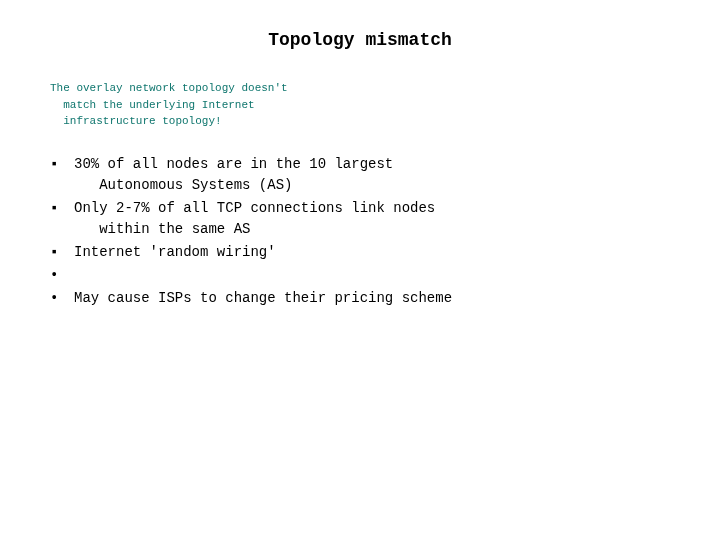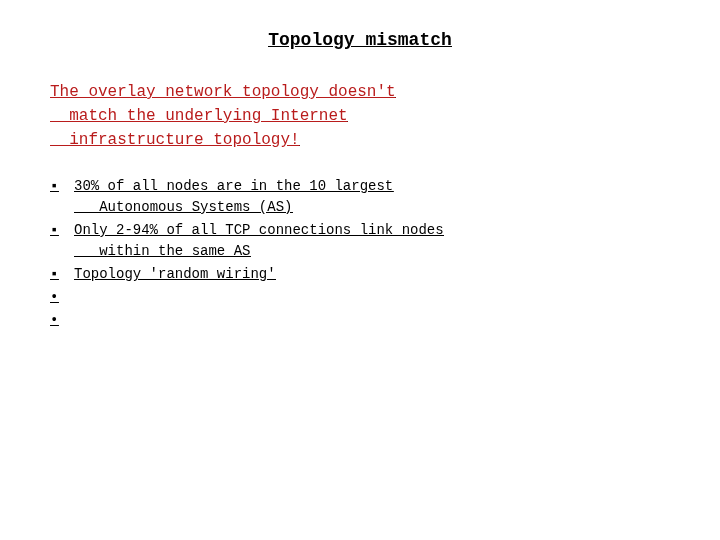--- a/index.html
+++ b/index.html
@@ -1,19 +1,18 @@
 <!DOCTYPE html>
 <html><head>
   <meta charset="utf-8">
   <style>
     * {
       margin: 0;
       padding: 0;
       box-sizing: border-box;
-      text-decoration: underline;
     }
 
     body {
       width: 720px;
       height: 540px;
       background: #ffffff;
       font-family: 'Courier New', Courier, monospace;
       overflow: hidden;
     }
 
@@ -32,22 +31,22 @@
 
     .title {
       font-family: 'Courier New', Courier, monospace;
       font-size: 18px;
       font-weight: bold;
       color: #000000;
     }
 
     .intro-text {
       font-family: 'Courier New', Courier, monospace;
-      font-size: 16px;
-      color: #b91c1c;
+      font-size: 11px;
+      color: #0f766e;
       line-height: 1.5;
       margin-bottom: 24px;
       white-space: pre;
     }
 
     .bullet-section {
       display: flex;
       flex-direction: column;
       gap: 0px;
     }
@@ -88,27 +87,28 @@
 
   <div class="bullet-section">
 
   <div class="bullet-item">
         <span class="bullet-symbol">▪</span>
         <span class="bullet-text">30% of all nodes are in the 10 largest
    Autonomous Systems (AS)</span>
       </div>
       <div class="bullet-item">
         <span class="bullet-symbol">▪</span>
-        <span class="bullet-text">Only 2-94% of all TCP connections link nodes
+        <span class="bullet-text">Only 2-7% of all TCP connections link nodes
    within the same AS</span>
       </div>
       <div class="bullet-item">
         <span class="bullet-symbol">▪</span>
-        <span class="bullet-text">Topology 'random wiring'</span>
+        <span class="bullet-text">Internet 'random wiring'</span>
       </div>
       <div class="bullet-item">
         <span class="bullet-symbol">•</span>
       </div>
       <div class="bullet-item">
         <span class="bullet-symbol">•</span>
+        <span class="bullet-text">May cause ISPs to change their pricing scheme</span>
       </div>
     </div>
 </div>
 
 </body></html>

